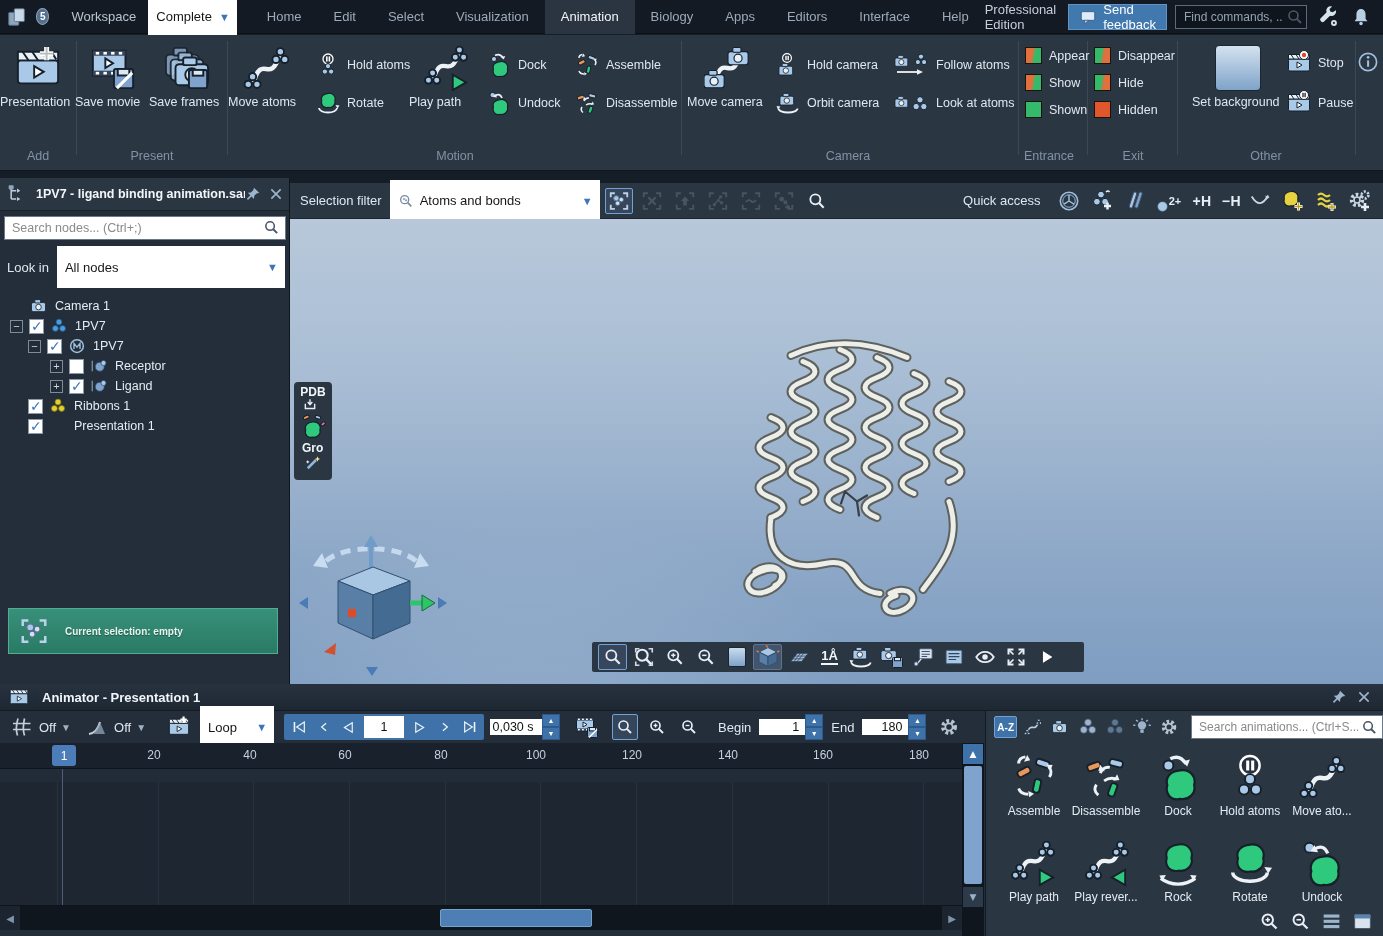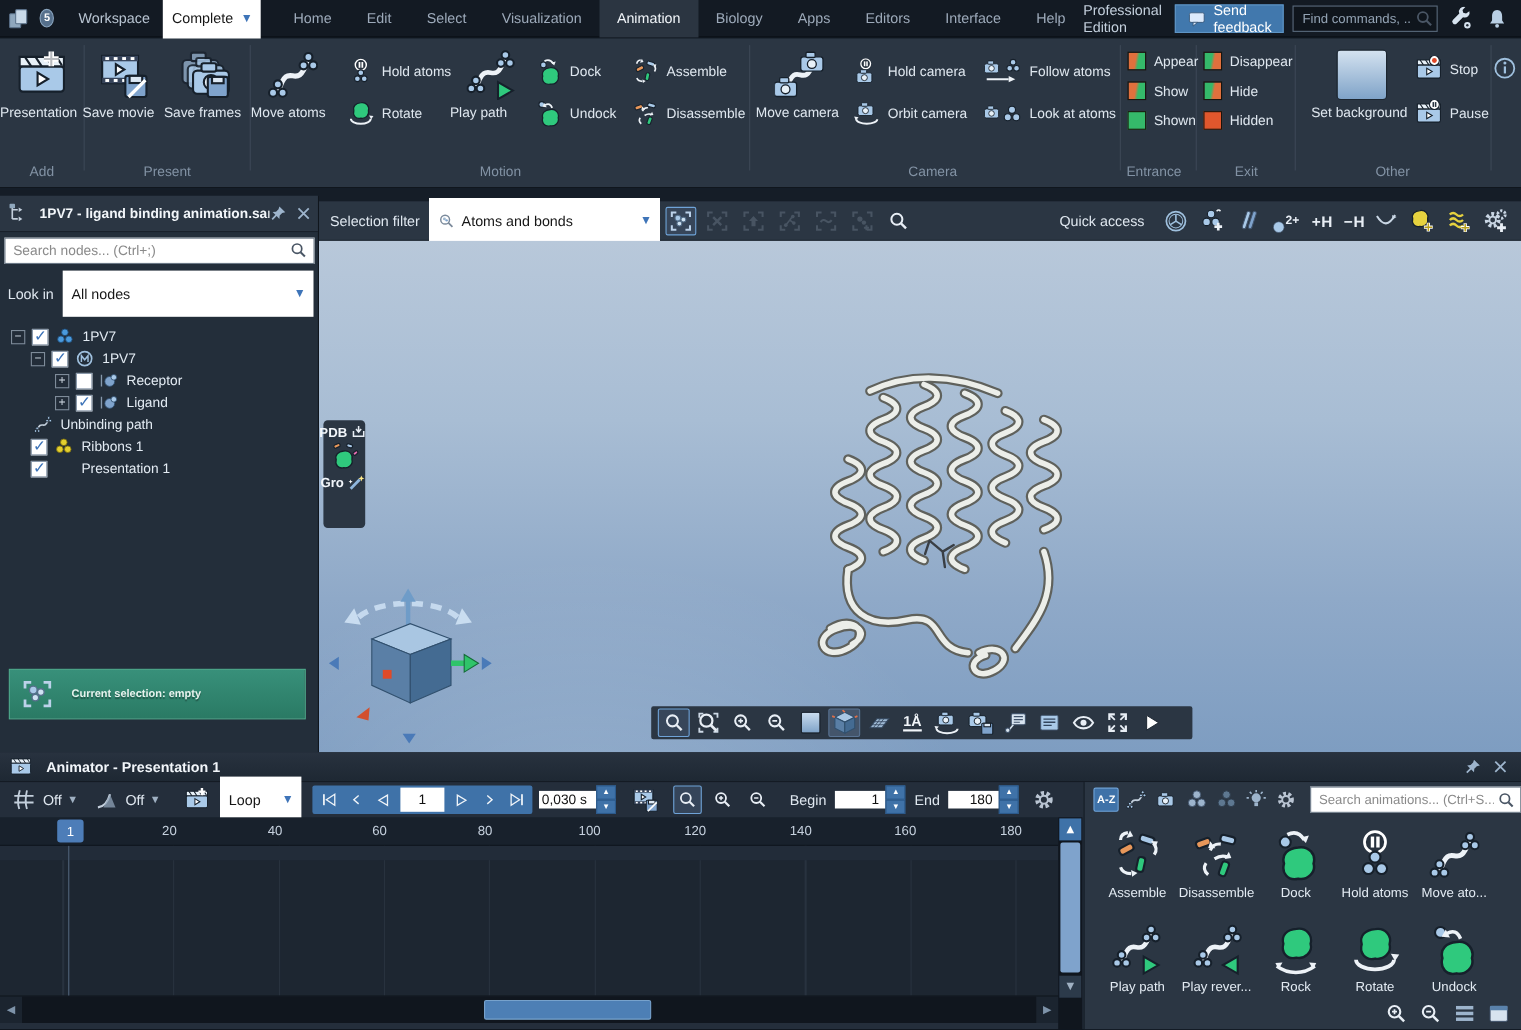--- a/index.html
+++ b/index.html
@@ -78,21 +78,21 @@
   .vbtn { width:28px; height:26px; display:flex; align-items:center; justify-content:center; margin-left:5px; border:1px solid transparent; border-radius:2px; }
   .vbtn.active { border-color:#6fa3d8; background:#37465a; }
   .vbtn.disabled { opacity:.45; }
   #qa-cluster { margin-left:auto; display:flex; align-items:center; }
   #qa-cluster .lbl { margin-right:10px; }
   .qa-txt { color:#e8eef5; font-weight:bold; font-size:14px; margin-left:10px; letter-spacing:.5px; }
   .qa-sup { color:#e8eef5; font-weight:bold; font-size:11px; vertical-align:super; }
   #vp-canvas { position:absolute; left:0; top:41px; width:1093px; height:465px; background:linear-gradient(180deg,#b8c8da 0%,#a8bdd4 35%,#8fa9c8 70%,#7e9dc1 100%); overflow:hidden; }
   #vp-canvas .glow { position:absolute; left:0; bottom:-80px; width:600px; height:260px; background:radial-gradient(ellipse at 40% 100%, rgba(255,255,255,.18), transparent 70%); }
   #pdb-strip { position:absolute; left:4px; top:163px; width:38px; height:98px; background:#2b3643; border-radius:4px; display:flex; flex-direction:column; align-items:center; padding:4px 0; gap:2px; }
-  #pdb-strip .stack { display:flex; flex-direction:row; align-items:center; cursor:default; }
+  #pdb-strip .stack { display:flex; flex-direction:column; cursor:default; }
   #pdb-strip .txt { color:#f2f6fa; font-weight:bold; font-size:12px; line-height:12px; }
   #vp-bottombar { position:absolute; left:302px; top:423px; width:492px; height:30px; background:#2b3643; border-radius:2px; display:flex; align-items:center; padding:0 4px; }
   #vp-bottombar .vbtn { margin-left:2px; width:29px; height:26px; }
   #vp-bottombar .vbtn.pressed { background:#44556b; border-color:#5a7494; }
   .scale-txt { color:#f2f6fa; font-weight:bold; font-size:13px; border-bottom:2px solid #f2f6fa; line-height:14px; }
 
   
   #animator { position:absolute; left:0; top:684px; width:1383px; height:252px; background:#242e3b; }
   #an-header { height:27px; background:linear-gradient(180deg,#28323f,#1e2833); display:flex; align-items:center; padding:0 6px; border-bottom:1px solid #141b24; }
   #an-header .ic.clap { width:26px; height:20px; }
@@ -581,20 +581,32 @@
           </span>
       </div>
       <div id="lookin-row">
         <span class="lbl">Look in</span>
         <div class="combo" id="lookin-combo">
           <span>All nodes</span>
           <span class="caret">▼</span>
         </div>
       </div>
       <div id="tree">
+        <div class="trow" style="padding-left:30px">
+          <span class="ic">
+              <svg viewBox="0 0 24 24">
+                <g transform="translate(2,3) scale(1.1)">
+                  <rect x="0" y="4" width="17" height="11" rx="2" fill="#a9c9e8" stroke="#16202b"></rect>
+                  <rect x="4" y="0.5" width="7" height="4" rx="1" fill="#a9c9e8" stroke="#16202b"></rect>
+                  <circle cx="8.5" cy="9.5" r="3.4" fill="#e8f1f8" stroke="#16202b"></circle>
+                </g>
+              </svg>
+            </span>
+          <span>Camera 1</span>
+        </div>
         <div class="trow" style="padding-left:10px">
           <span class="exp">−</span>
           <span class="cb on"></span>
           <span class="ic">
               <svg viewBox="0 0 24 24">
                 <circle cx="12" cy="6.8" r="4" fill="#4a9ade" stroke="#1d4a75" stroke-width="1"></circle>
                 <circle cx="7.2" cy="15.2" r="4" fill="#4a9ade" stroke="#1d4a75" stroke-width="1"></circle>
                 <circle cx="16.8" cy="15.2" r="4" fill="#4a9ade" stroke="#1d4a75" stroke-width="1"></circle>
               </svg>
             </span>
@@ -627,34 +639,20 @@
           <span class="exp">+</span>
           <span class="cb on"></span>
           <span class="ic">
               <svg viewBox="0 0 24 24">
                 <path d="M3,5 v14" stroke="#8598ab" stroke-width="1.6"></path>
                 <circle cx="13" cy="13" r="6" fill="#7fa3cc" stroke="#2c4a6a"></circle>
                 <circle cx="18" cy="8" r="3.4" fill="#a9c9e8" stroke="#2c4a6a"></circle>
               </svg>
             </span>
           <span>Ligand</span>
-        </div>
-        <div class="trow" style="padding-left:30px">
-          <span class="ic">
-              <svg viewBox="0 0 24 24">
-                <path d="M5,19 C9.5,5 14,20 18.5,6" stroke="#c3cfdc" stroke-width="2" fill="none"></path>
-                <circle cx="5" cy="16.42" r="1.6" fill="#a9c9e8" stroke="#16202b" stroke-width="1"></circle>
-                <circle cx="3.08" cy="19.78" r="1.6" fill="#a9c9e8" stroke="#16202b" stroke-width="1"></circle>
-                <circle cx="6.92" cy="19.78" r="1.6" fill="#a9c9e8" stroke="#16202b" stroke-width="1"></circle>
-                <circle cx="19" cy="3.92" r="1.6" fill="#a9c9e8" stroke="#16202b" stroke-width="1"></circle>
-                <circle cx="17.08" cy="7.28" r="1.6" fill="#a9c9e8" stroke="#16202b" stroke-width="1"></circle>
-                <circle cx="20.92" cy="7.28" r="1.6" fill="#a9c9e8" stroke="#16202b" stroke-width="1"></circle>
-              </svg>
-            </span>
-          <span>Unbinding path</span>
         </div>
         <div class="trow" style="padding-left:28px">
           <span class="cb on"></span>
           <span class="ic">
               <svg viewBox="0 0 24 24">
                 <circle cx="12" cy="6.8" r="4" fill="#e3cf2e" stroke="#7a6c0e" stroke-width="1"></circle>
                 <circle cx="7.2" cy="15.2" r="4" fill="#e3cf2e" stroke="#7a6c0e" stroke-width="1"></circle>
                 <circle cx="16.8" cy="15.2" r="4" fill="#e3cf2e" stroke="#7a6c0e" stroke-width="1"></circle>
               </svg>
             </span>

